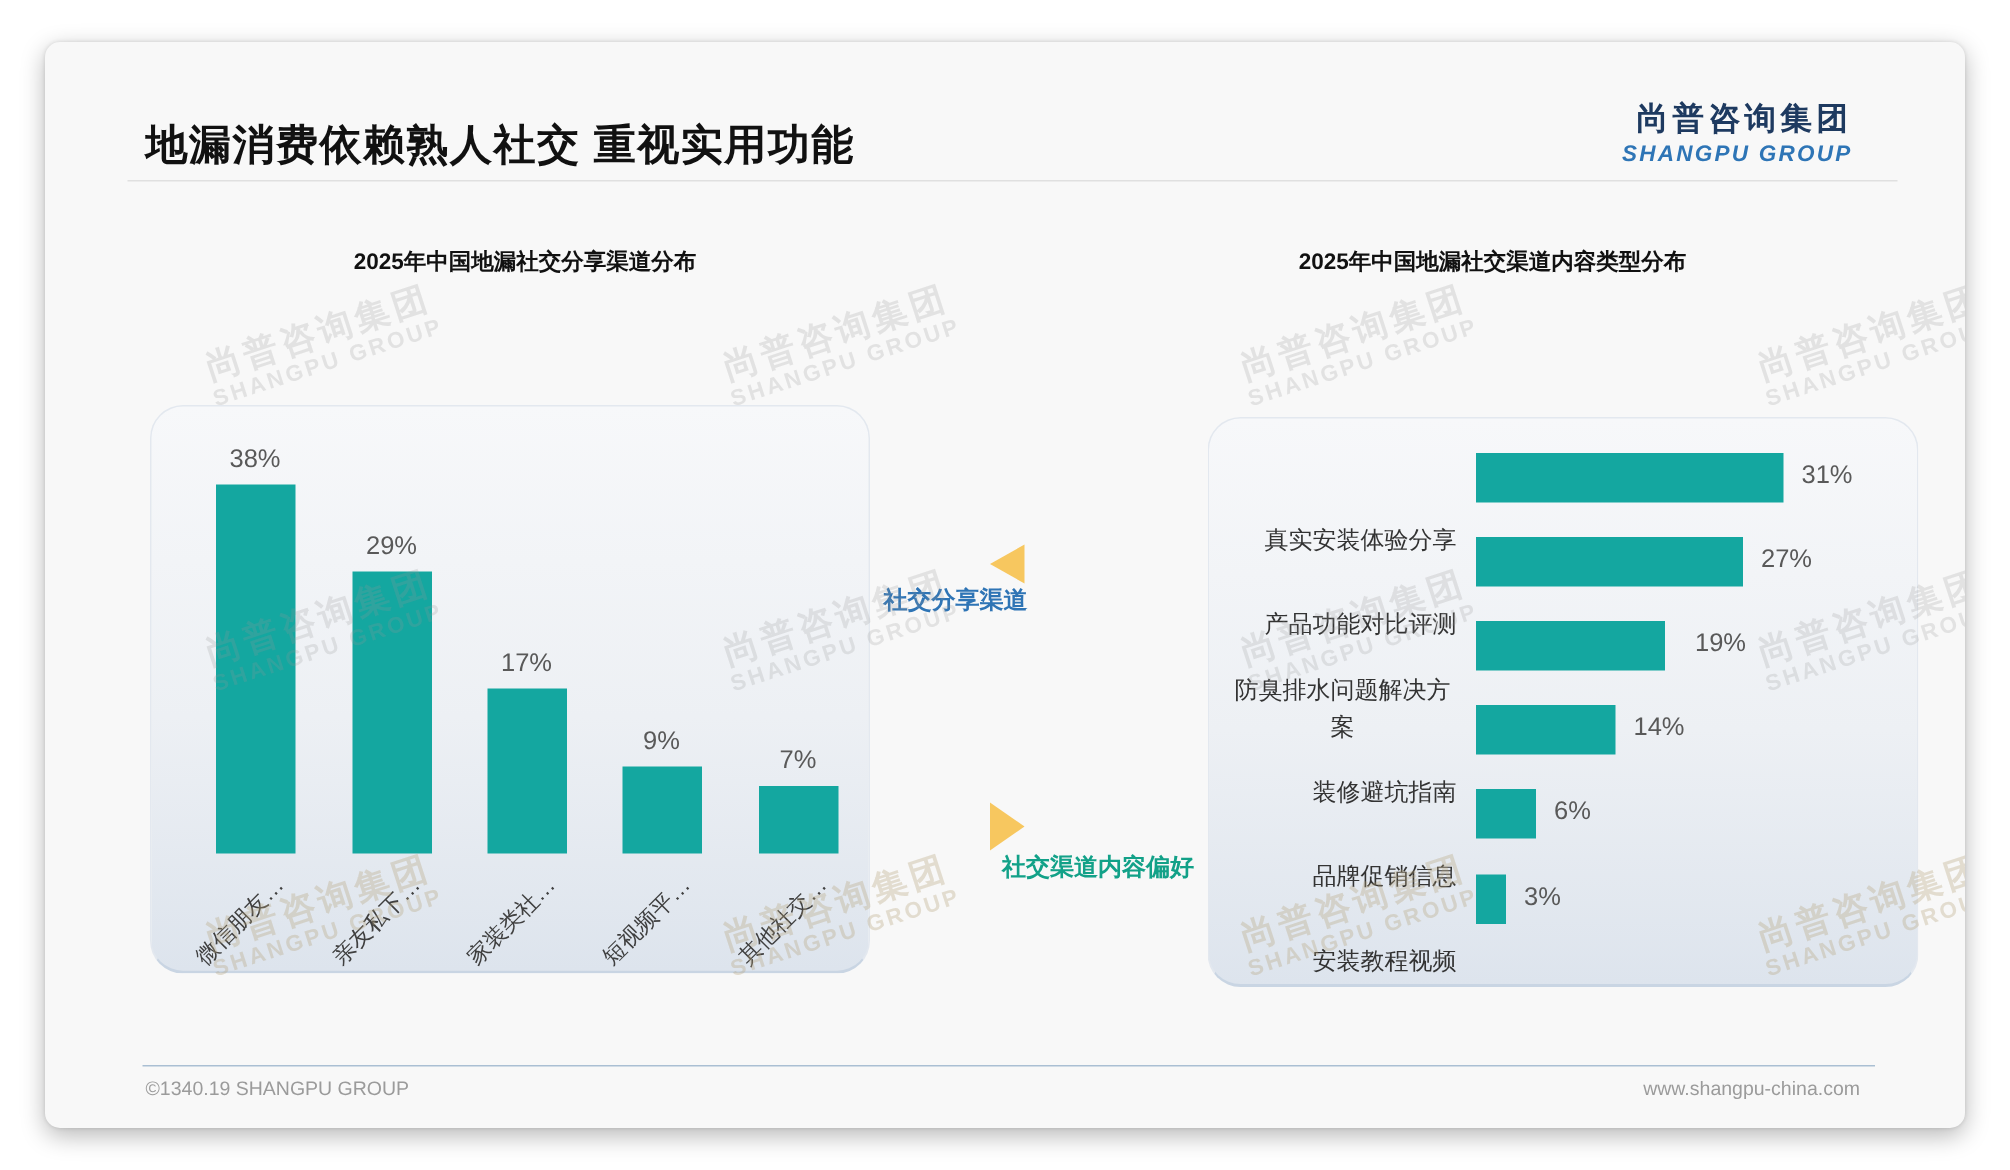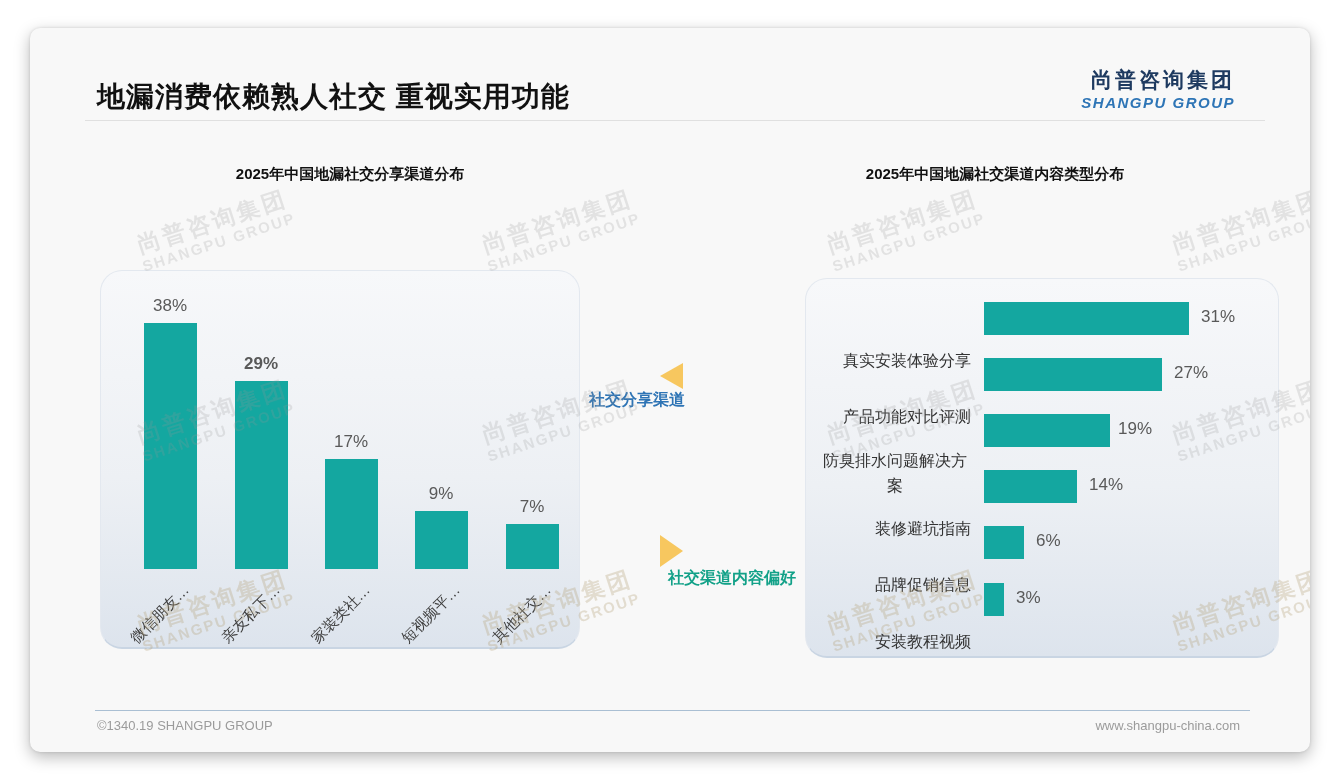--- a/index.html
+++ b/index.html
@@ -57,42 +57,42 @@
   <div class="divider-top"></div>
 
   <div class="chart-title left">2025年中国地漏社交分享渠道分布</div>
   <div class="chart-title right">2025年中国地漏社交渠道内容类型分布</div>
 
   <div class="panel panel-left" id="left-panel">
       <div class="vbar" style="left: 42.5px; top: 52px; width: 53px; height: 246px; background: rgb(20, 167, 160);"></div>
       <div class="vbar-value" style="left: 39px; top: 25px;">38%</div>
       <div class="x-label" style="right: 399px; top: 310px;">微信朋友…</div>
       <div class="vbar" style="left: 133.5px; top: 110px; width: 53px; height: 188px; background: rgb(20, 167, 160);"></div>
-      <div class="vbar-value" style="left: 130px; top: 83px; font-weight: bold;">29%</div>
+      <div class="vbar-value" style="left: 130px; top: 83px;">29%</div>
       <div class="x-label" style="right: 308px; top: 310px;">亲友私下…</div>
       <div class="vbar" style="left: 223.5px; top: 188px; width: 53px; height: 110px; background: rgb(20, 167, 160);"></div>
       <div class="vbar-value" style="left: 220px; top: 161px;">17%</div>
       <div class="x-label" style="right: 218px; top: 310px;">家装类社…</div>
       <div class="vbar" style="left: 313.5px; top: 240px; width: 53px; height: 58px; background: rgb(20, 167, 160);"></div>
       <div class="vbar-value" style="left: 310px; top: 213px;">9%</div>
       <div class="x-label" style="right: 128px; top: 310px;">短视频平…</div>
       <div class="vbar" style="left: 404.5px; top: 253px; width: 53px; height: 45px; background: rgb(20, 167, 160);"></div>
       <div class="vbar-value" style="left: 401px; top: 226px;">7%</div>
       <div class="x-label" style="right: 37px; top: 310px;">其他社交…</div>
     </div>
   <div class="panel panel-right" id="right-panel">
       <div class="h-label" style="right: 307px; top: 26px;">真实安装体验分享</div>
       <div class="hbar" style="left: 178px; top: 23px; width: 205px; background: rgb(20, 167, 160);"></div>
       <div class="hbar-value" style="left: 395px; top: 28px;">31%</div>
       <div class="h-label" style="right: 307px; top: 82px;">产品功能对比评测</div>
       <div class="hbar" style="left: 178px; top: 79px; width: 178px; background: rgb(20, 167, 160);"></div>
       <div class="hbar-value" style="left: 368px; top: 84px;">27%</div>
       <div class="h-label wrap" style="right: 307px; top: 126px;">防臭排水问题解决方案</div>
       <div class="hbar" style="left: 178px; top: 135px; width: 126px; background: rgb(20, 167, 160);"></div>
-      <div class="hbar-value" style="left: 312px; top: 140px;">19%</div>
+      <div class="hbar-value" style="left: 324px; top: 140px;">19%</div>
       <div class="h-label" style="right: 307px; top: 194px;">装修避坑指南</div>
       <div class="hbar" style="left: 178px; top: 191px; width: 93px; background: rgb(20, 167, 160);"></div>
       <div class="hbar-value" style="left: 283px; top: 196px;">14%</div>
       <div class="h-label" style="right: 307px; top: 250px;">品牌促销信息</div>
       <div class="hbar" style="left: 178px; top: 247px; width: 40px; background: rgb(20, 167, 160);"></div>
       <div class="hbar-value" style="left: 230px; top: 252px;">6%</div>
       <div class="h-label" style="right: 307px; top: 307px;">安装教程视频</div>
       <div class="hbar" style="left: 178px; top: 304px; width: 20px; background: rgb(20, 167, 160);"></div>
       <div class="hbar-value" style="left: 210px; top: 309px;">3%</div>
     </div>

